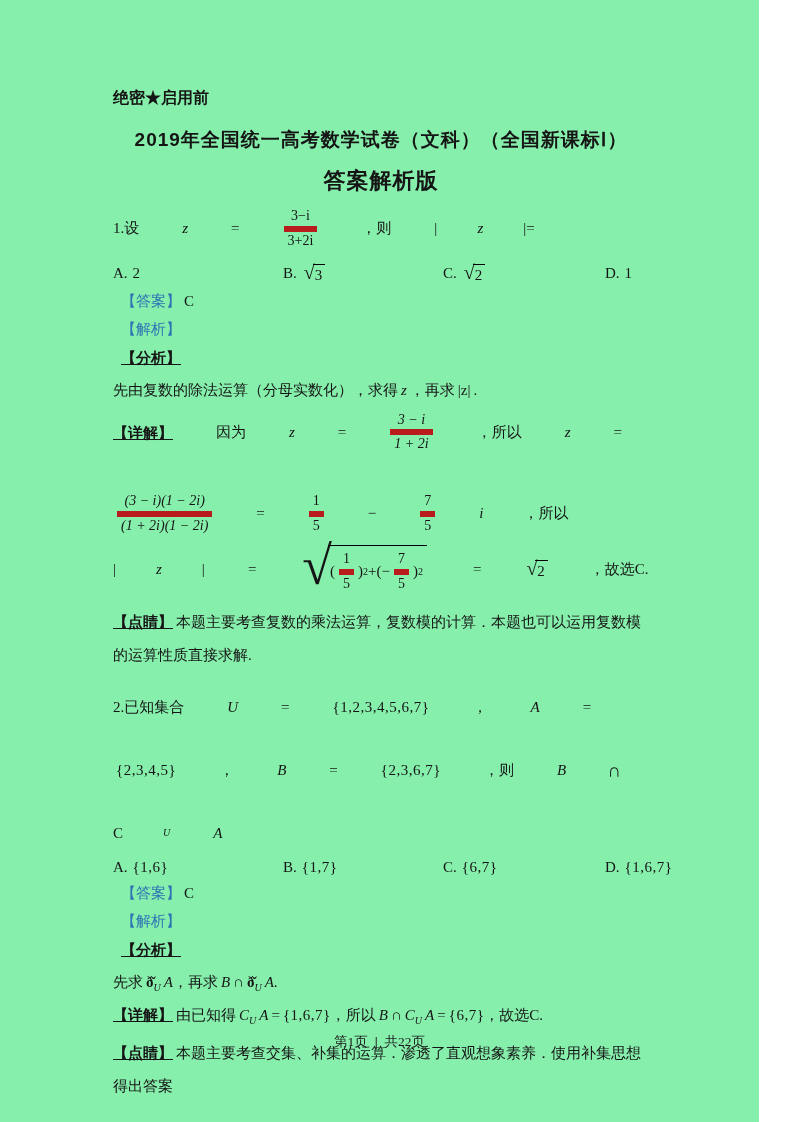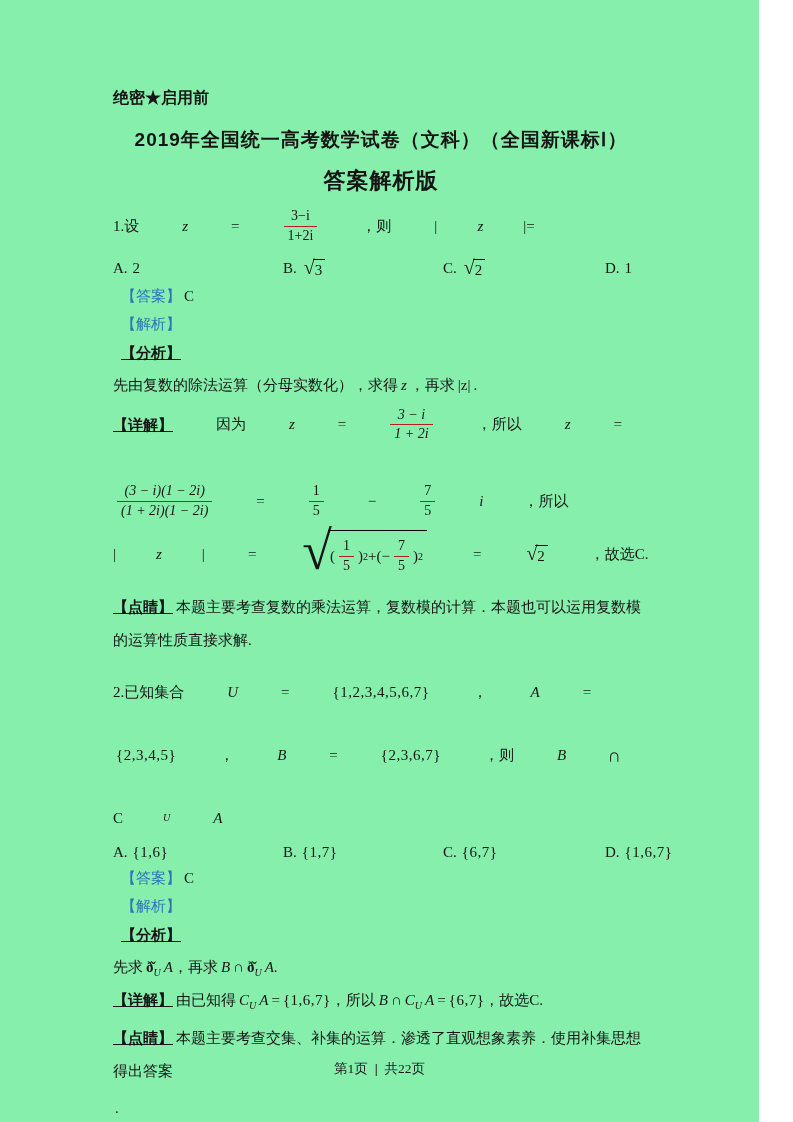--- a/index.html
+++ b/index.html
@@ -18,62 +18,62 @@
   .opts{display:grid;grid-template-columns:170px 160px 162px 1fr;align-items:center;margin:14px 0 6px 0;}
   .opt{display:inline-flex;align-items:center;}
   .opt-label{margin-right:5px;}
   .lab{font-family:"Liberation Sans",sans-serif;font-weight:700;margin-right:3px;text-decoration:underline;}
   .lab-blue{color:#2E74B5;margin-right:3px;}
   .it{font-style:italic;}
   .gap{margin:0 3px;}
   .gap-l{margin-left:3px;}
 
   .frac{display:inline-block;vertical-align:middle;text-align:center;font-size:14px;line-height:1.2;margin:0 4px;}
-  .frac .fn{display:block;border-bottom:1px solid #b91c1c;padding:0 4px 1px 4px;}
+  .frac .fn{display:block;border-bottom:6px solid #b91c1c;padding:0 4px 1px 4px;}
   .frac .fd{display:block;padding:1px 4px 0 4px;}
 
   .sqrt{display:inline-flex;align-items:flex-start;vertical-align:middle;margin:0 2px;}
   .sqrt .rs{font-size:20px;line-height:16px;margin-right:-2px;}
   .sqrt .rb{border-top:1.4px solid #000;padding:2px 3px 0 2px;line-height:17px;}
 
   .bigsqrt{display:inline-flex;align-items:flex-start;vertical-align:middle;margin:0 3px;}
   .bigsqrt .rs{font-size:54px;line-height:42px;font-weight:400;margin-right:-4px;}
   .bigsqrt .rb{display:inline-flex;align-items:center;border-top:1.5px solid #000;padding:3px 4px 0 2px;min-height:46px;}
 
   sup{font-size:10px;line-height:0;}
   sub{font-size:10px;line-height:0;}
   .cap-big{font-size:19px;vertical-align:-2px;margin:0 1px;}
   .comp{font-weight:700;}
   .set{letter-spacing:0.5px;}
 
   .tip-text{line-height:33px;}
   .q2-stem{margin-top:24px;}
   .dot-line{margin:4px 0 0 2px;}
 
-  .footer{position:absolute;left:0;right:0;bottom:44px;text-align:center;font-size:13.5px;color:#1a1a1a;}
+  .footer{position:absolute;left:0;right:0;bottom:71px;text-align:center;font-size:13.5px;color:#1a1a1a;}
   .footer .sep{font-weight:700;margin:0 7px;}
 </style>
 </head>
 <body>
 
 <div class="page">
   <div class="content">
 
     <p class="h-class">绝密★启用前</p>
     <p class="h-title">2019年全国统一高考数学试卷（文科）（全国新课标Ⅰ）</p>
     <p class="h-sub">答案解析版</p>
 
 
     <div class="mline">
       <span>1.设</span>
         <span class="it gap">z</span>
         <span>=</span>
       <span class="frac">
           <span class="fn">3−i</span>
-          <span class="fd">1+2i</span>
+          <span class="fd">3+2i</span>
         </span>
       <span>，则</span>
       <span class="gap-l">|</span>
         <span class="it">z</span>
         <span>|=</span>
     </div>
 
     <div class="opts">
       <span class="opt">
           <span class="opt-label">A.</span>

